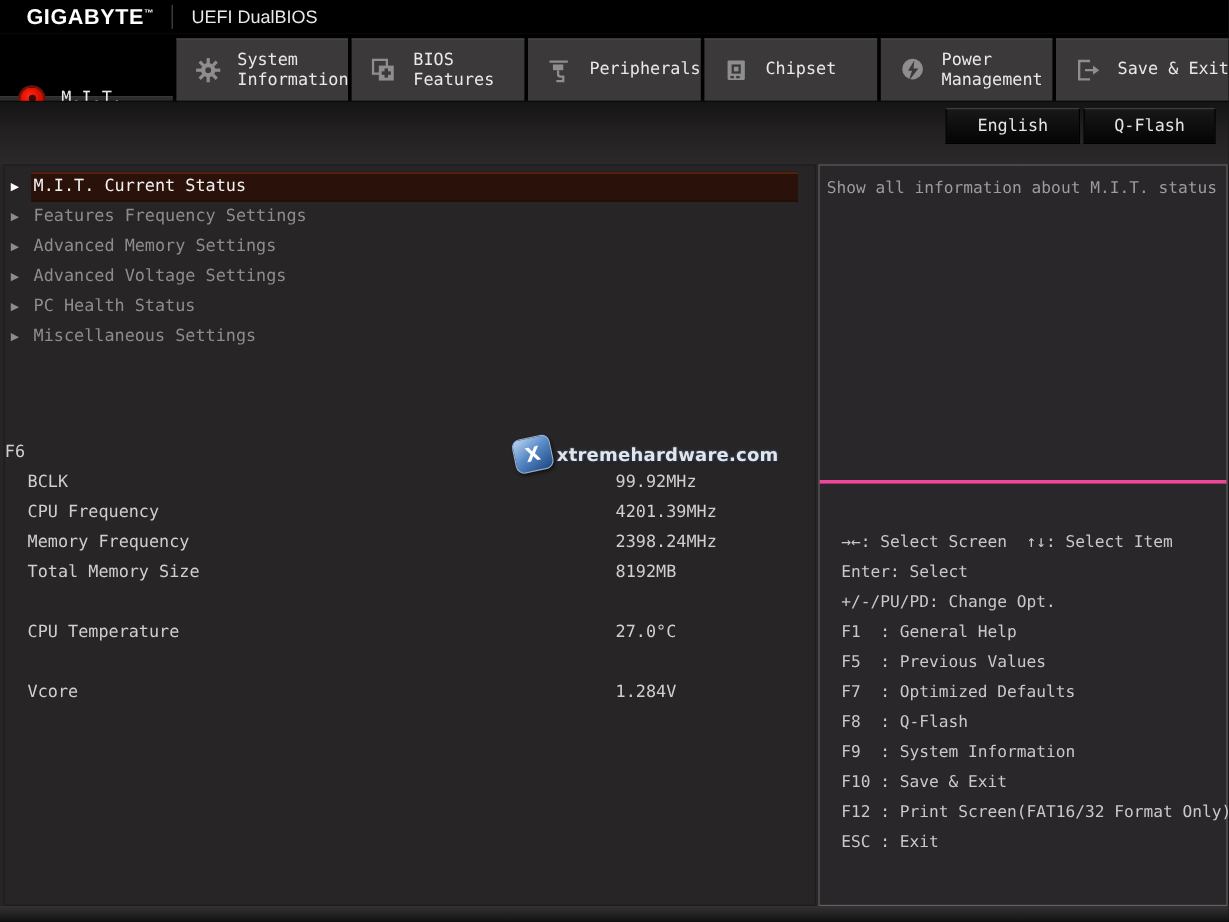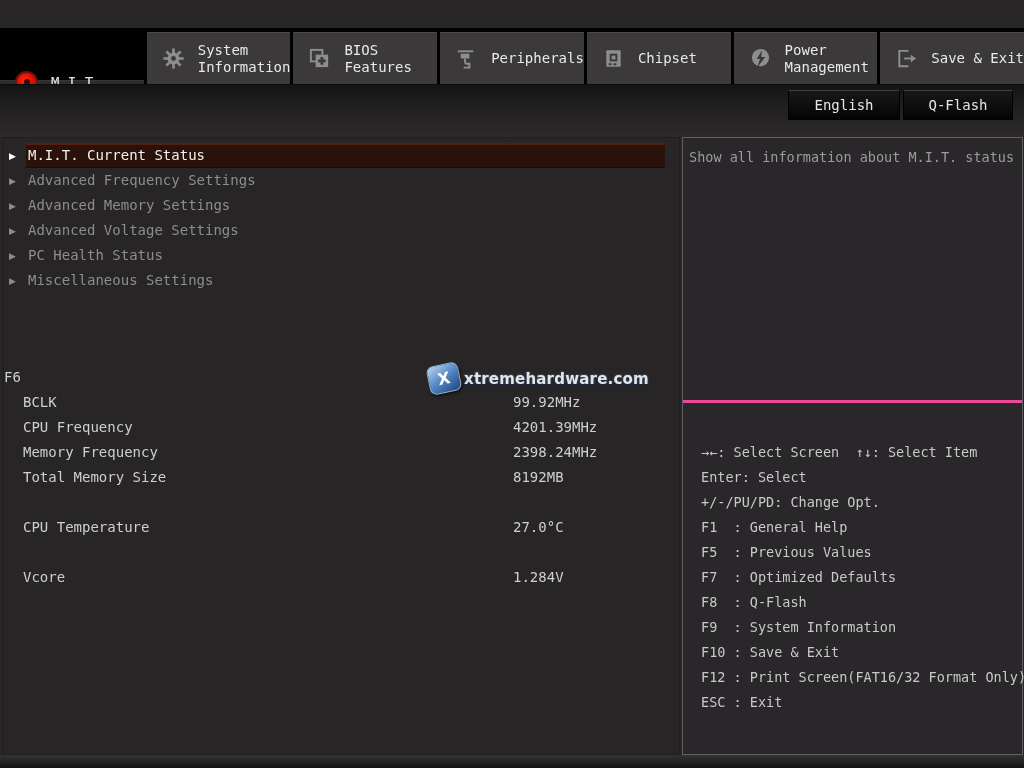--- a/index.html
+++ b/index.html
@@ -115,20 +115,25 @@
     position:absolute; left:0; bottom:0; width:1024px; height:13px;
     background:linear-gradient(180deg,#343233 0%, #131213 100%);
   }
   svg { display:block; }
 </style>
 </head>
 <body>
 
 <div class="screen">
 
+  <div class="titlebar">
+    <div class="brand"><span>GIGABYTE</span><sup>™</sup></div>
+    <div class="vsep"></div>
+    <div class="product">UEFI DualBIOS</div>
+  </div>
 
   <div class="tabbar">
     <div class="tab active">
       <span class="ticon">
           <span class="ball"></span>
         </span>
       <span class="tlabel">
           <span>M.I.T.</span>
           <span></span>
         </span>
@@ -230,21 +235,21 @@
   </div>
 
   <div class="leftpane">
     <div class="menu">
       <div class="mrow selected">
         <span class="arr">▶</span>
         <span class="mlabel">M.I.T. Current Status</span>
       </div>
       <div class="mrow">
         <span class="arr">▶</span>
-        <span class="mlabel">Advanced Frequency Settings</span>
+        <span class="mlabel">Features Frequency Settings</span>
       </div>
       <div class="mrow">
         <span class="arr">▶</span>
         <span class="mlabel">Advanced Memory Settings</span>
       </div>
       <div class="mrow">
         <span class="arr">▶</span>
         <span class="mlabel">Advanced Voltage Settings</span>
       </div>
       <div class="mrow">

